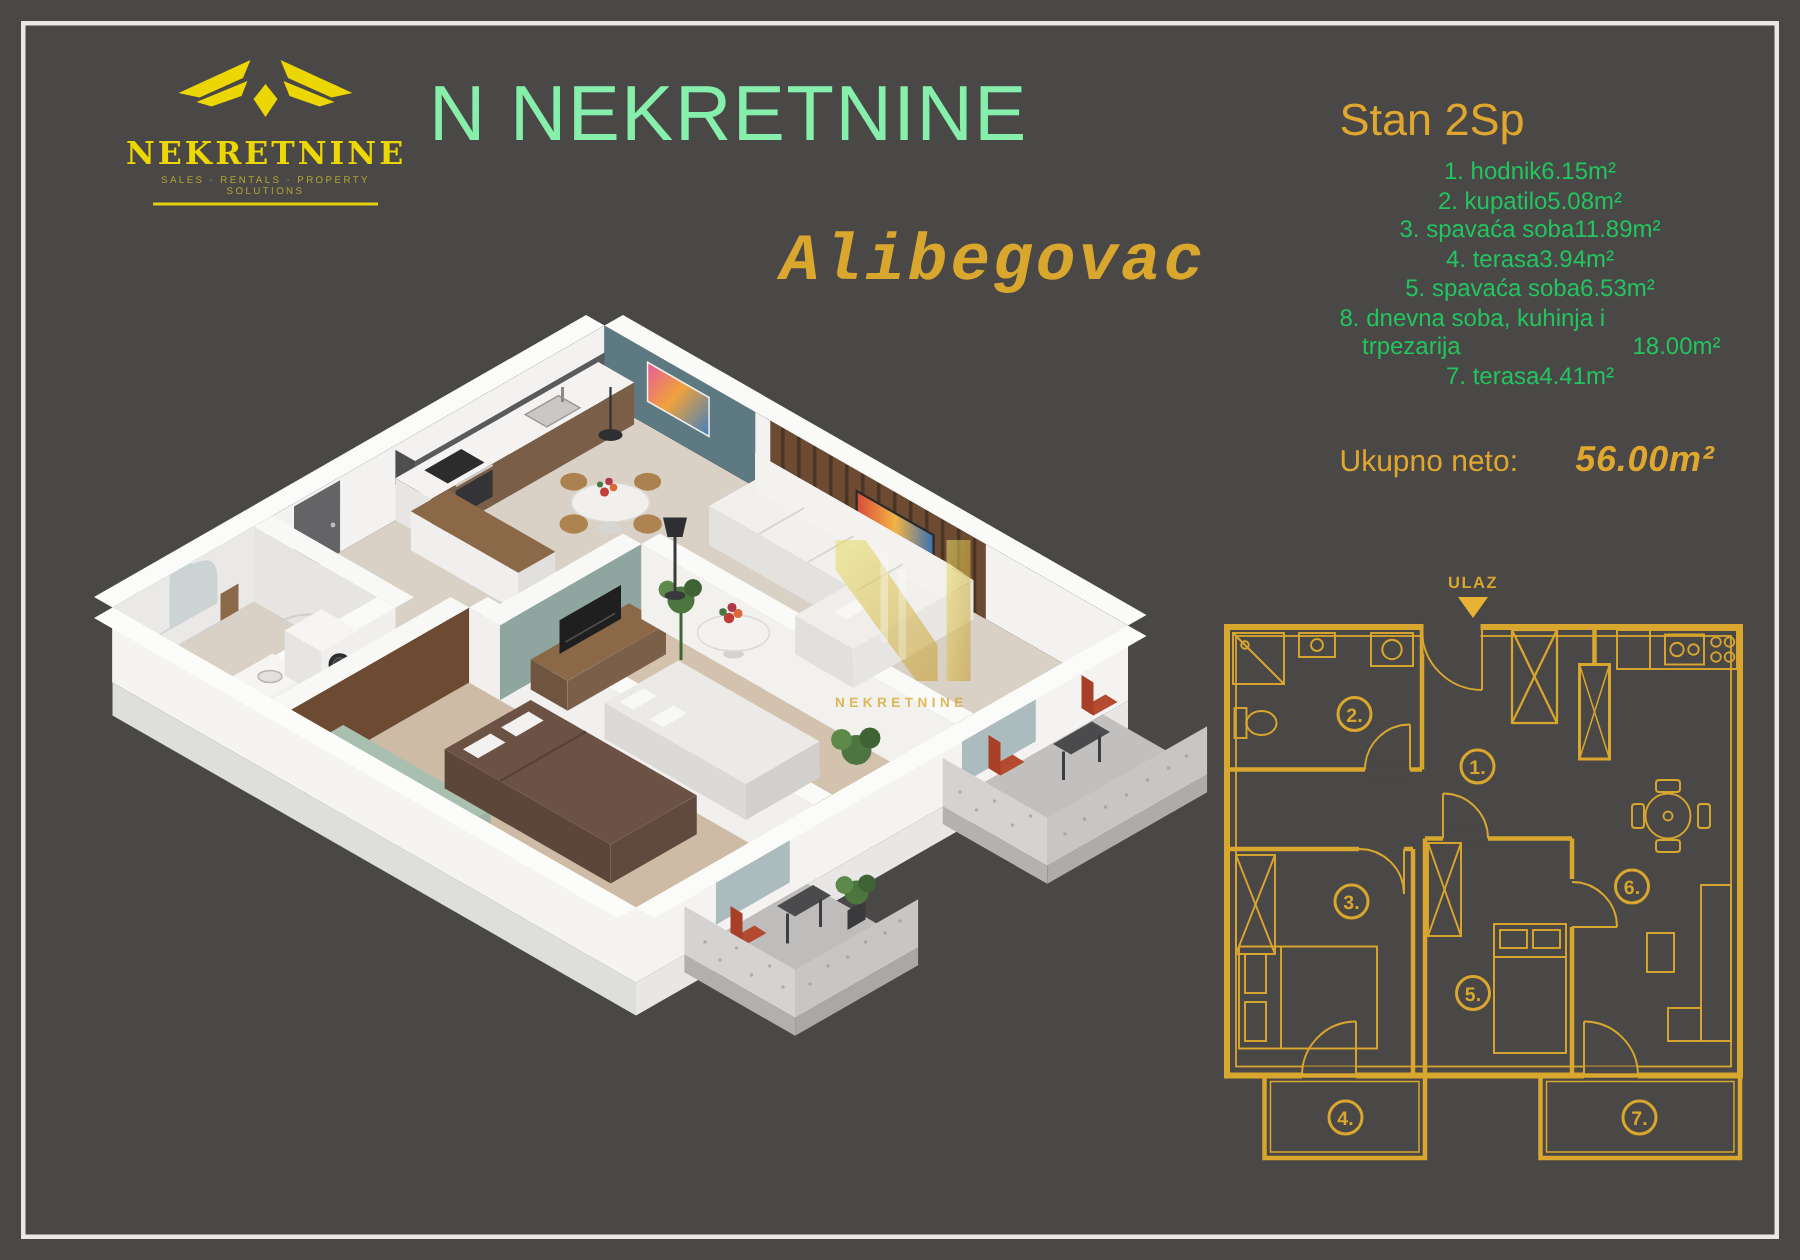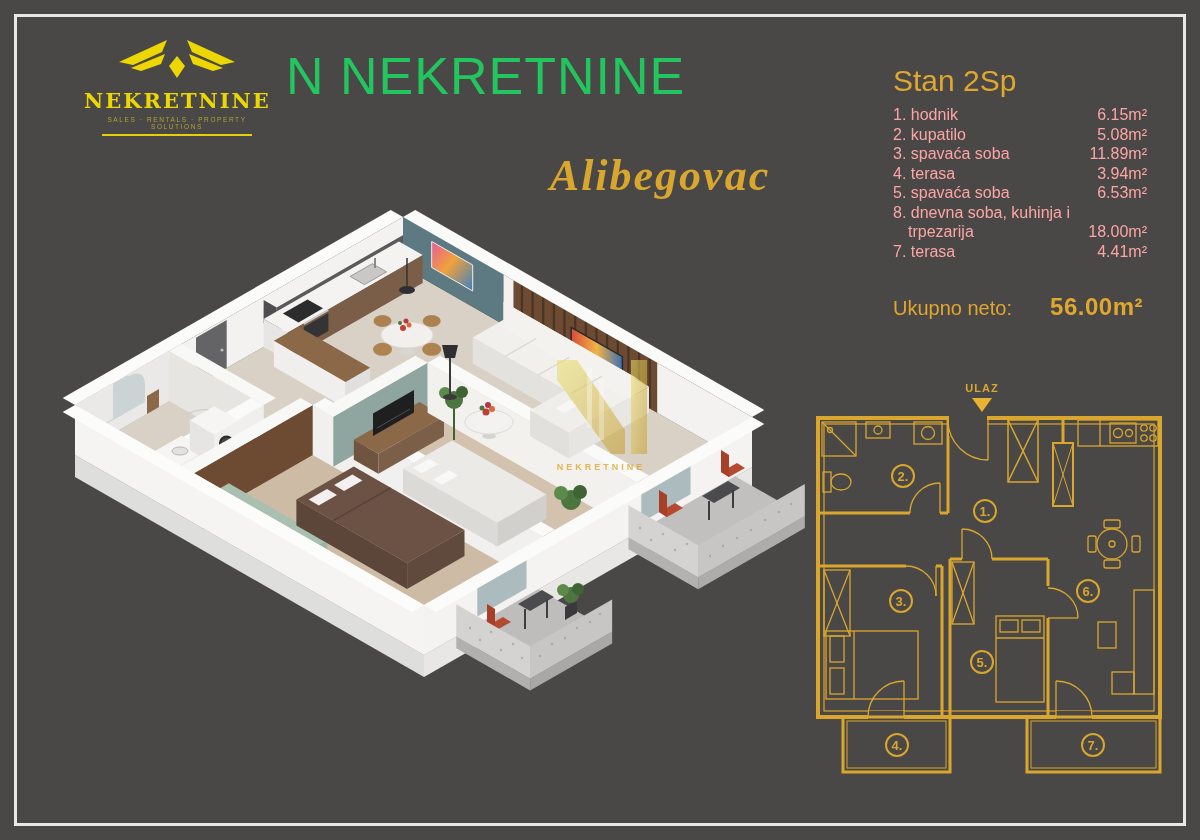--- a/index.html
+++ b/index.html
@@ -7,35 +7,35 @@
           font-family:"Liberation Sans", sans-serif;}
   .frame{position:absolute;left:14px;top:14px;right:14px;bottom:14px;
          border:3px solid #e9e8e6;pointer-events:none;}
   
   .logo{position:absolute;left:84px;top:38px;width:186px;text-align:center;}
   .logo .wordmark{font-family:"DejaVu Serif", serif;font-weight:bold;color:#ecd604;
                   font-size:21px;letter-spacing:2px;margin-top:2px;}
   .logo .tagline{color:#b1a433;font-size:6.5px;letter-spacing:1.6px;margin-top:3px;}
   .logo .underline{height:2px;background:#e3cf0a;margin:4px 18px 0 18px;}
   
-  .main-title{position:absolute;left:286px;top:46px;width:440px;color:#22c55e;
+  .main-title{position:absolute;left:286px;top:46px;width:440px;color:#86efac;
               font-size:52px;letter-spacing:1px;font-weight:500;white-space:nowrap;}
   .location-script{position:absolute;left:520px;top:150px;width:280px;text-align:center;
-                   font-family:Liberation Serif, serif;font-style:italic;font-weight:bold;
+                   font-family:Liberation Mono, monospace;font-style:italic;font-weight:bold;
                    color:#d9a62e;font-size:44px;letter-spacing:2px;}
   
   .unit-panel{position:absolute;left:893px;top:64px;width:254px;}
   .unit-title{color:#e0a72e;font-size:30px;font-weight:400;margin-bottom:7px;}
-  .room-row{display:flex;justify-content:space-between;align-items:flex-end;
-            color:#fca5a5;font-size:16px;line-height:19.5px;margin-bottom:0;}
+  .room-row{display:flex;justify-content:center;align-items:flex-end;
+            color:#22c55e;font-size:16px;line-height:19.5px;margin-bottom:0;}
   .room-name{text-indent:-15px;padding-left:15px;max-width:185px;}
   .room-area{white-space:nowrap;}
   .total-row{display:flex;justify-content:space-between;align-items:baseline;margin-top:32px;}
   .total-label{color:#e0a72e;font-size:20px;}
-  .total-value{color:#e0a72e;font-size:24px;font-weight:bold;letter-spacing:.5px;padding-right:4px;}
+  .total-value{color:#e0a72e;font-size:24px;font-weight:bold;letter-spacing:.5px;padding-right:4px;font-style:italic;}
   
   .plan2d{position:absolute;left:810px;top:376px;width:356px;height:412px;}
   .render3d{position:absolute;left:25px;top:200px;width:780px;height:630px;}
   .watermark{position:absolute;left:546px;top:358px;width:110px;text-align:center;opacity:.92;}
   .watermark .wm-text{color:#d9a62e;font-size:9px;font-weight:bold;letter-spacing:3px;
                       opacity:.85;margin-top:2px;white-space:nowrap;}
   svg text{font-family:"Liberation Sans", sans-serif;}
 </style>
 </head>
 <body>

